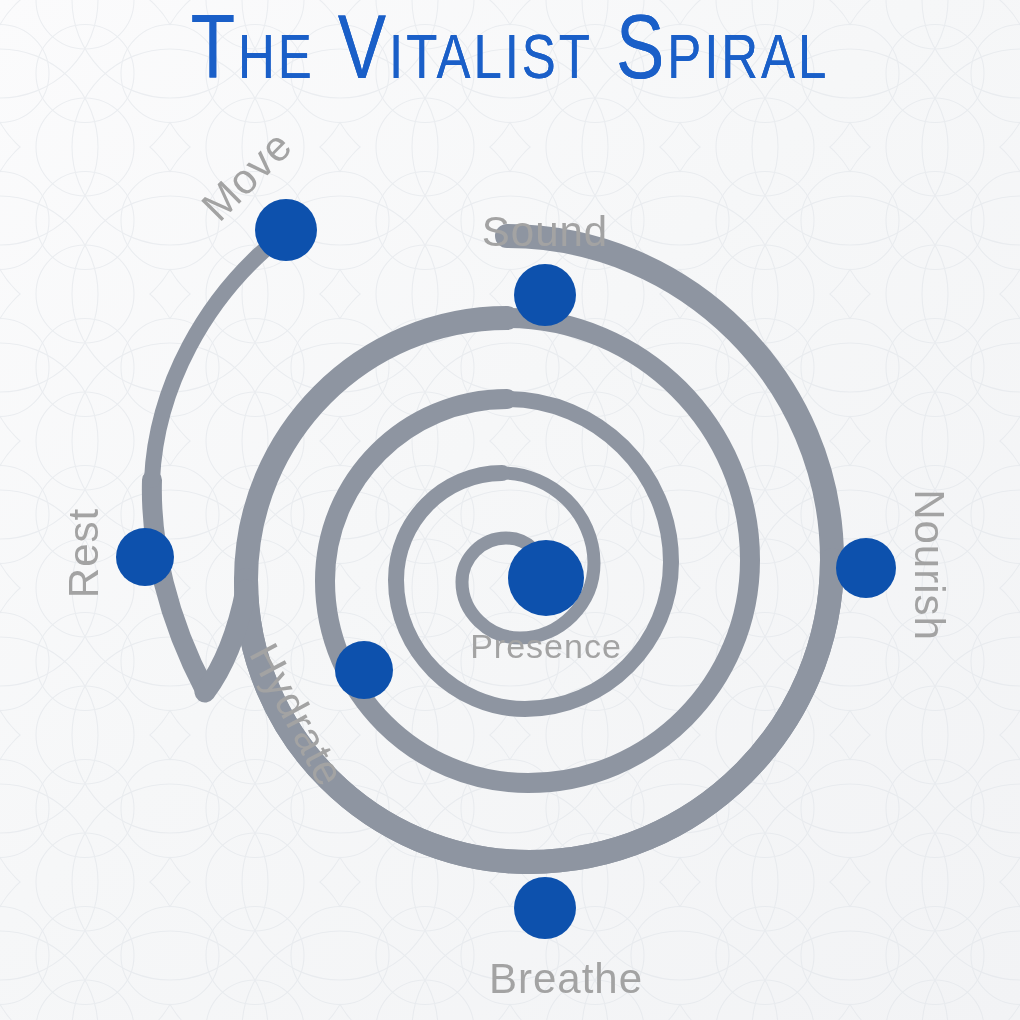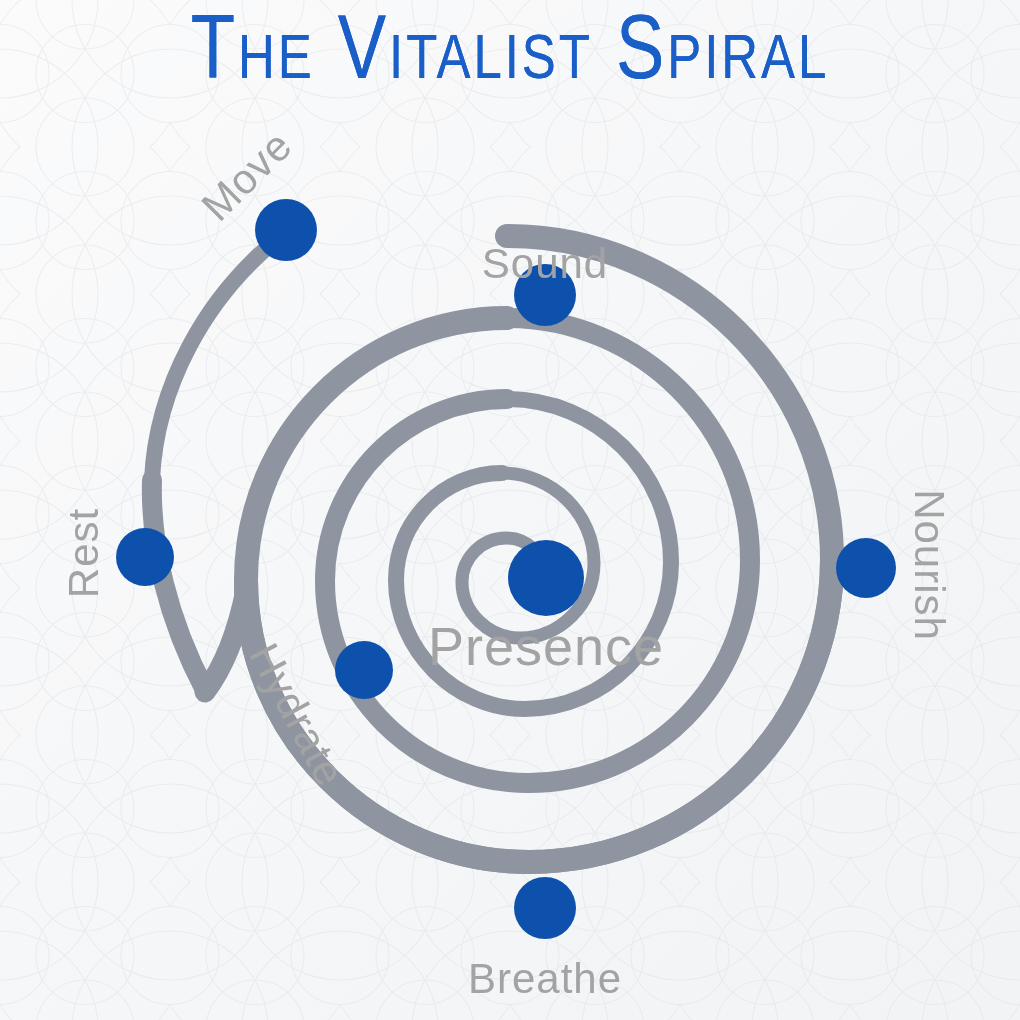--- a/index.html
+++ b/index.html
@@ -157,28 +157,28 @@
     <g fill="none" stroke="#8e95a1" stroke-linecap="round">
       <path d="M 250 640
                C 236 618, 222 592, 212 566" stroke-width="0"></path>
       <path d="M 246 590
                C 236 640, 220 672, 205 692" stroke-width="21"></path>
     </g>
   </svg>
 
   <div id="nodes">
       <div class="node-dot" style="left: 508px; top: 540px; width: 76px; height: 76px; background: rgb(13, 81, 173);"></div>
-      <div class="node-label" style="color: rgb(163, 163, 163); font-size: 54px; left: 546px; top: 646px; transform: translate(-50%, -50%) rotate(0deg); text-align: right;">Presence</div>
+      <div class="node-label" style="color: rgb(163, 163, 163); font-size: 34px; left: 546px; top: 646px; transform: translate(-50%, -50%) rotate(0deg); text-align: right;">Presence</div>
       <div class="node-dot" style="left: 335px; top: 641px; width: 58px; height: 58px; background: rgb(13, 81, 173);"></div>
       <div class="node-label" style="color: rgb(163, 163, 163); font-size: 42px; left: 297px; top: 715px; transform: translate(-50%, -50%) rotate(62deg);">Hydrate</div>
       <div class="node-dot" style="left: 514px; top: 264px; width: 62px; height: 62px; background: rgb(13, 81, 173);"></div>
-      <div class="node-label" style="color: rgb(163, 163, 163); font-size: 42px; left: 545px; top: 232px; transform: translate(-50%, -50%) rotate(0deg); margin-top: 32px;">Sound</div>
+      <div class="node-label" style="color: rgb(163, 163, 163); font-size: 42px; left: 545px; top: 232px; transform: translate(-50%, -50%) rotate(0deg);">Sound</div>
       <div class="node-dot" style="left: 836px; top: 538px; width: 60px; height: 60px; background: rgb(13, 81, 173);"></div>
       <div class="node-label" style="color: rgb(163, 163, 163); font-size: 42px; left: 929px; top: 565px; transform: translate(-50%, -50%) rotate(90deg);">Nourish</div>
       <div class="node-dot" style="left: 514px; top: 877px; width: 62px; height: 62px; background: rgb(13, 81, 173);"></div>
-      <div class="node-label" style="color: rgb(163, 163, 163); font-size: 42px; left: 545px; top: 979px; transform: translate(-50%, -50%) rotate(0deg);">Breathe</div>
+      <div class="node-label" style="color: rgb(163, 163, 163); font-size: 42px; left: 566px; top: 979px; transform: translate(-50%, -50%) rotate(0deg);">Breathe</div>
       <div class="node-dot" style="left: 116px; top: 528px; width: 58px; height: 58px; background: rgb(13, 81, 173);"></div>
       <div class="node-label" style="color: rgb(163, 163, 163); font-size: 42px; left: 84px; top: 553px; transform: translate(-50%, -50%) rotate(-90deg);">Rest</div>
       <div class="node-dot" style="left: 255px; top: 199px; width: 62px; height: 62px; background: rgb(13, 81, 173);"></div>
       <div class="node-label" style="color: rgb(163, 163, 163); font-size: 42px; left: 247px; top: 176px; transform: translate(-50%, -50%) rotate(-45deg);">Move</div>
     </div>
 
 </div>
 
 </body></html>

